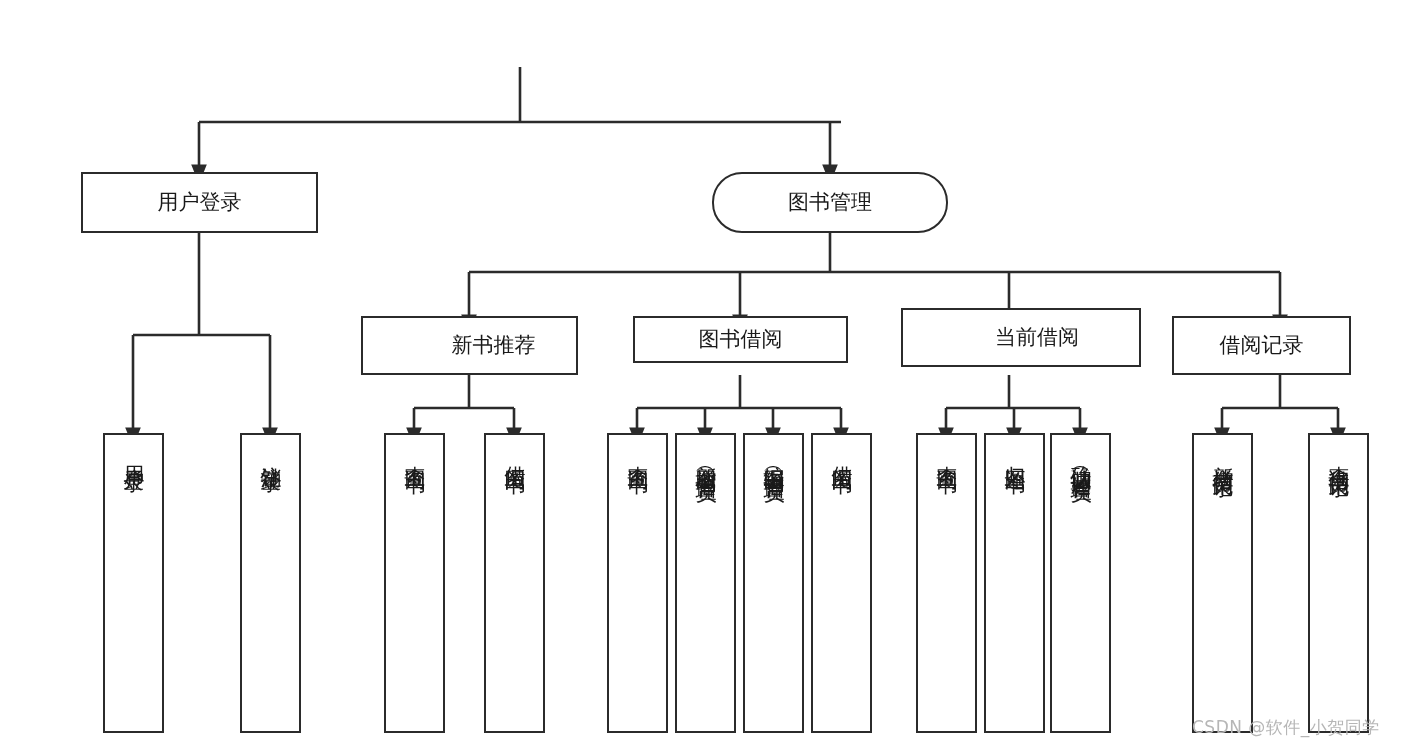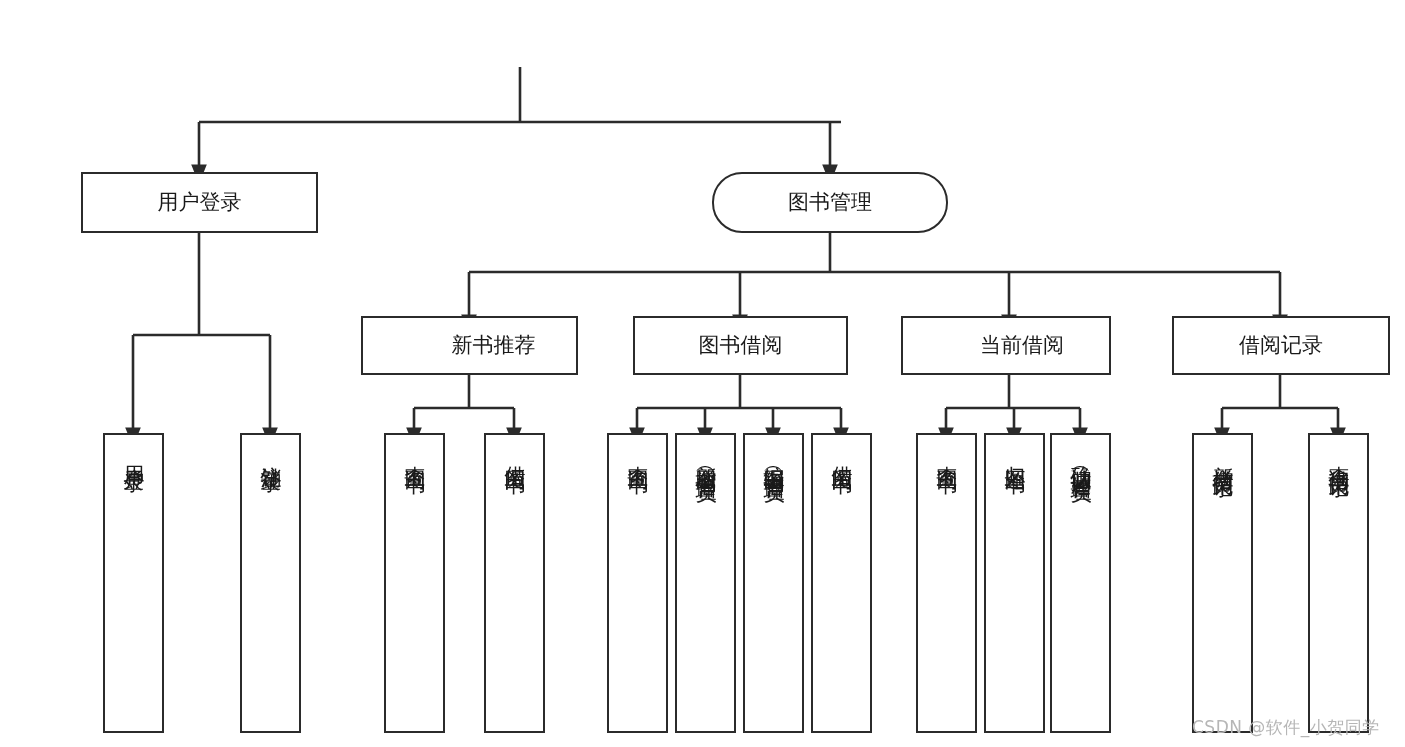--- a/index.html
+++ b/index.html
@@ -130,27 +130,27 @@
   <div class="node horizontal" style="left:81px; top:172px; width:237px; height:61px;">
     <span class="node-label">用户登录</span>
   </div>
   <div class="node horizontal" style="left:712px; top:172px; width:236px; height:61px;border-radius:30px;">
     <span class="node-label">图书管理</span>
   </div>
 
   <div class="node horizontal" style="left:361px; top:316px; width:217px; height:59px;padding-left:48px;">
     <span class="node-label">新书推荐</span>
   </div>
-  <div class="node horizontal" style="left:633px; top:316px; width:215px; height:59px;">
+  <div class="node horizontal" style="left:633px; top:316px; width:215px; height:47px;">
     <span class="node-label">图书借阅</span>
   </div>
-  <div class="node horizontal" style="left:901px; top:316px; width:210px; height:59px;padding-left:32px;">
+  <div class="node horizontal" style="left:901px; top:308px; width:240px; height:59px;padding-left:32px;">
     <span class="node-label">当前借阅</span>
   </div>
-  <div class="node horizontal" style="left:1172px; top:316px; width:218px; height:59px;">
+  <div class="node horizontal" style="left:1172px; top:316px; width:179px; height:59px;">
     <span class="node-label">借阅记录</span>
   </div>
 
   <div class="node vertical" style="left:103px; top:433px; width:61px; height:300px;">
     <span class="node-label">用户登录</span>
   </div>
   <div class="node vertical" style="left:240px; top:433px; width:61px; height:300px;">
     <span class="node-label">注销登录</span>
   </div>
 

